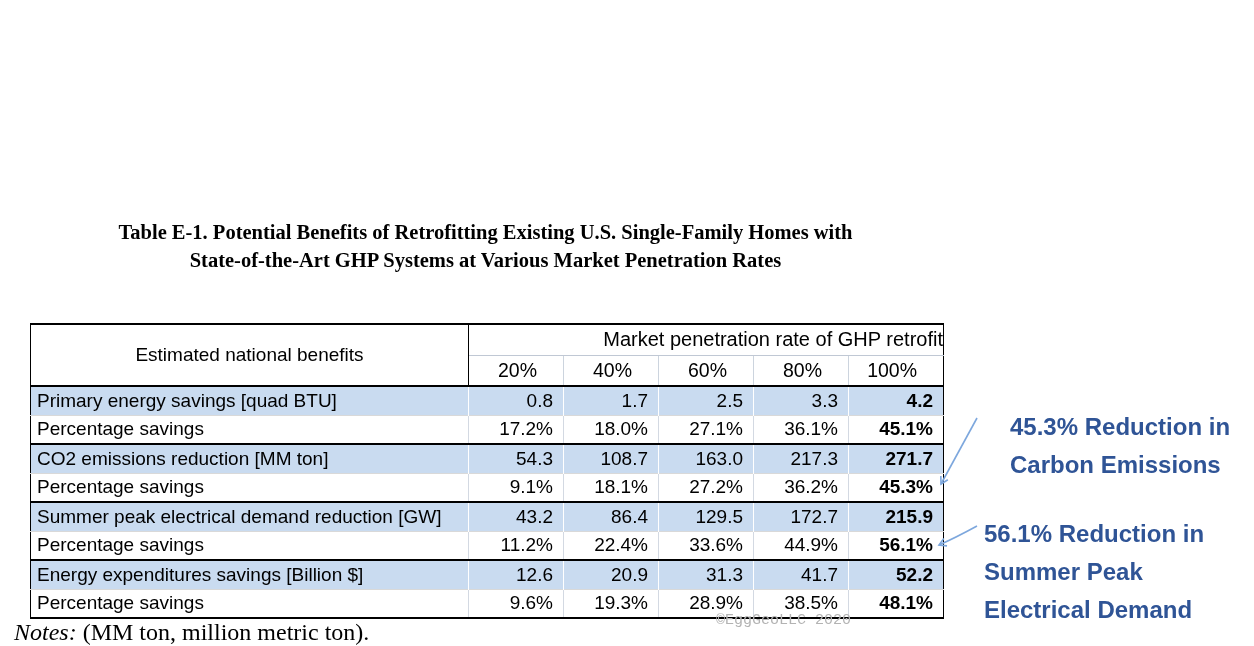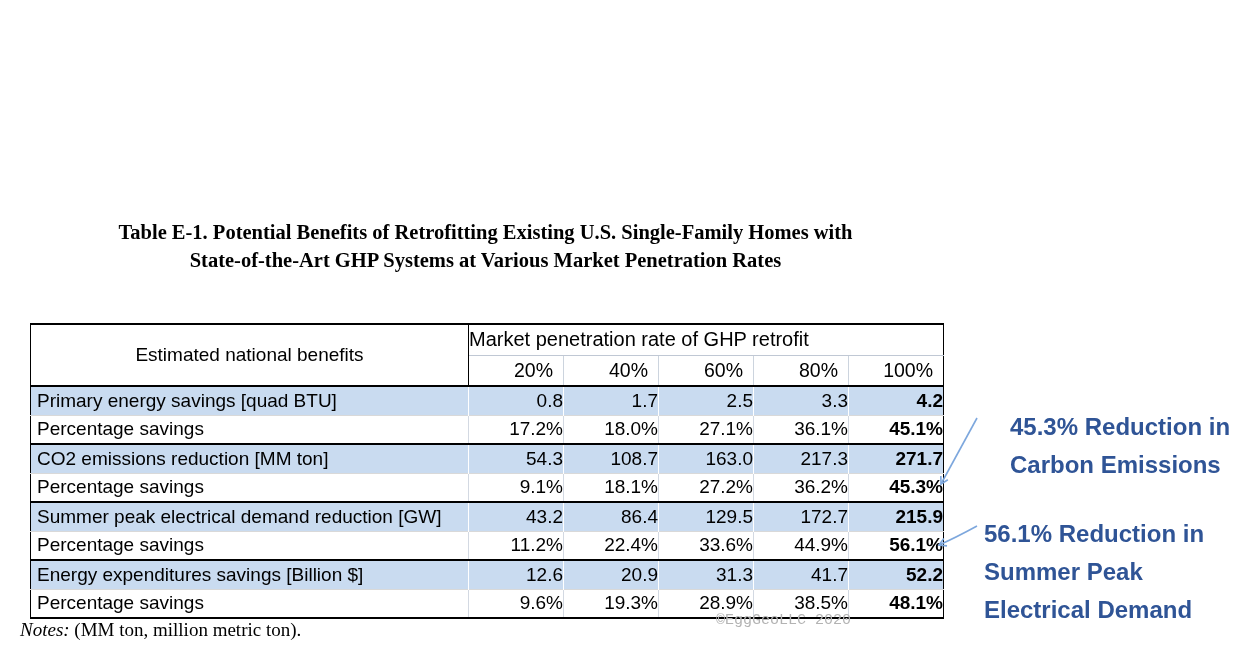--- a/index.html
+++ b/index.html
@@ -31,39 +31,39 @@
   }
   col.c-label{width:438px;}
   col.c-num{width:95px;}
   th,td{padding:0;font-weight:normal;overflow:hidden;white-space:nowrap;}
   thead tr{height:31px;}
   th.corner{
     vertical-align:middle;
     border-right:1.5px solid #000;font-size:19px;
   }
   th.group{
-    text-align:left;font-size:20px;
+    text-align:right;font-size:20px;
     border-bottom:1px solid #c0c8d4;
   }
   tr.pct-header{border-bottom:2.5px solid #000;}
-  tr.pct-header th{text-align:right;padding-right:10px;font-size:19.5px;}
+  tr.pct-header th{text-align:right;padding-right:26px;font-size:19.5px;}
   tr.pct-header th + th{border-left:1px solid #ccd4de;}
   tbody tr{height:29px;}
   tbody tr.shaded{background:#c9dbf0;border-bottom:1px solid #d9d9d9;}
   tbody tr.pair-end{border-bottom:2px solid #000;}
   tbody td{border-left:1px solid #d3d9e2;}
   tbody tr.shaded td{border-left-color:#ffffff;margin-top:12px;}
   tbody td.lbl{border-left:none;text-align:left;padding-left:6px;}
-  tbody td.num{text-align:right;}
+  tbody td.num{text-align:right;padding-right:10px;}
   tbody td.num:last-child{font-weight:bold;}
   
   .notes{
-    position:absolute;top:619px;left:20px;
+    position:absolute;top:619px;left:14px;
     font-family:"Liberation Serif","DejaVu Serif",serif;
-    font-size:19px;color:#000;
+    font-size:24px;color:#000;
   }
   .notes .prefix{font-style:italic;}
   .watermark{
     position:absolute;top:612px;left:716px;
     font-size:15px;color:#b3b3b3;z-index:3;
     font-family:Liberation Mono, monospace;
   }
   
   .annotation{
     position:absolute;left:984px;width:268px;

